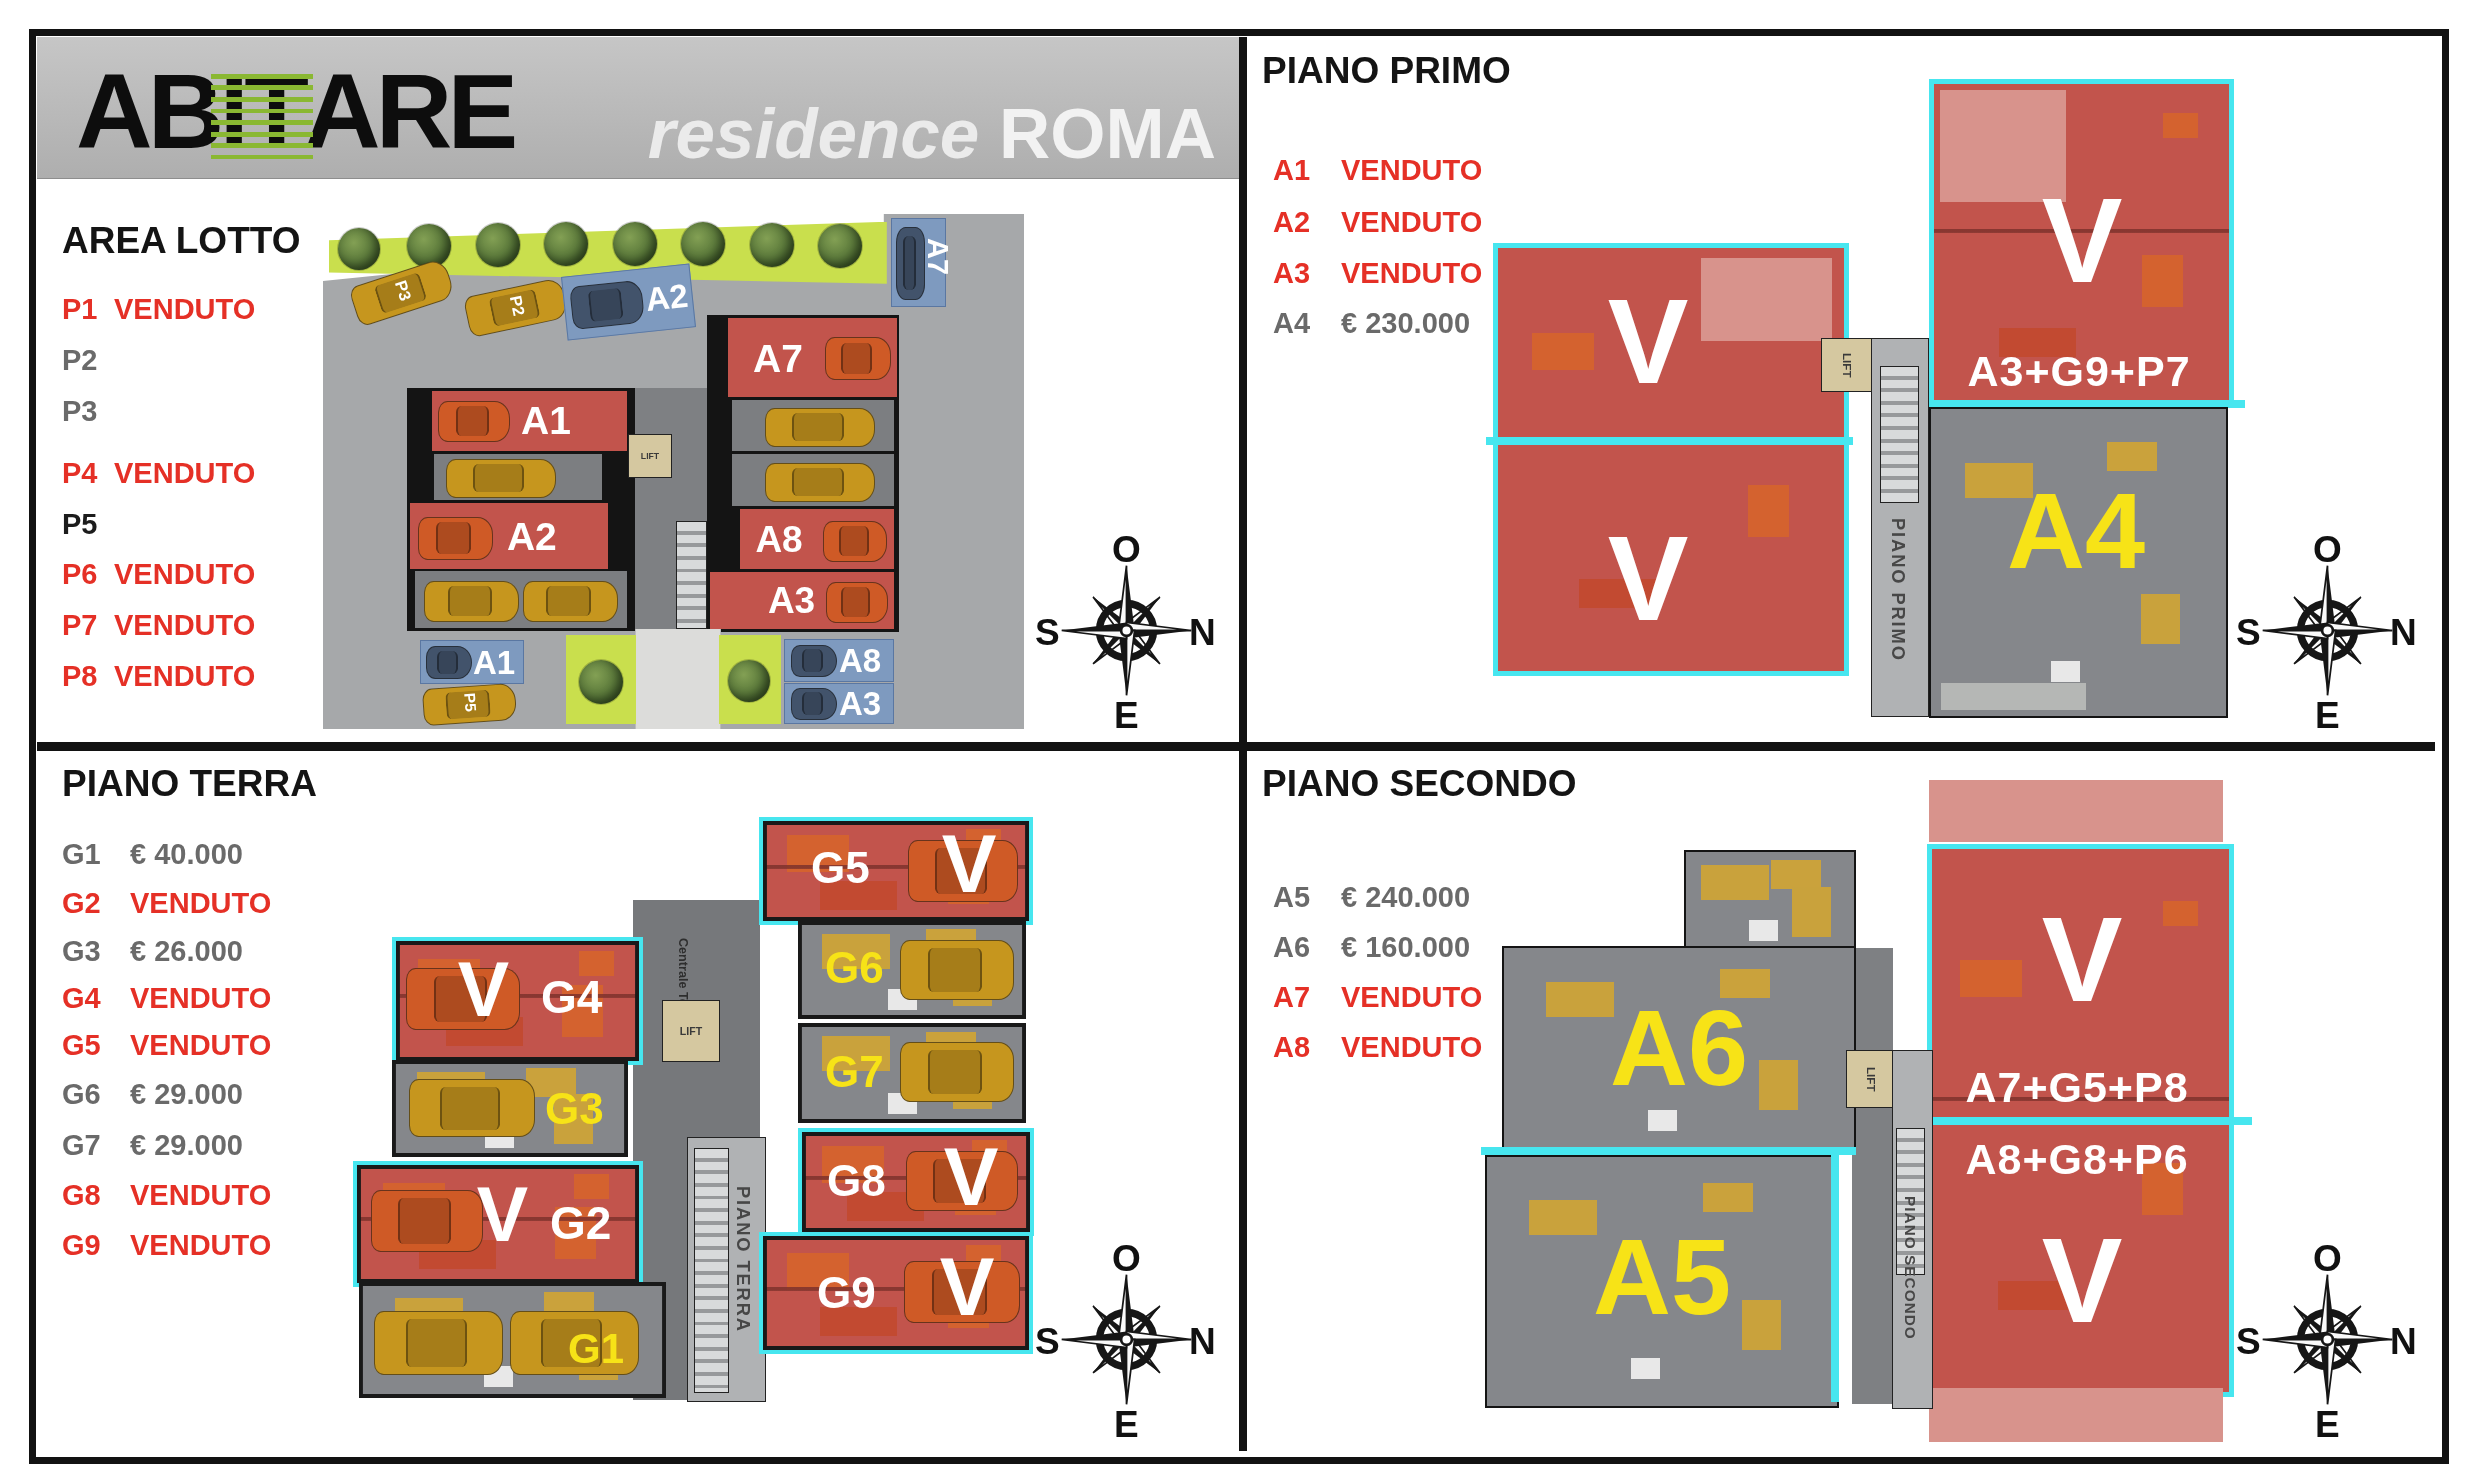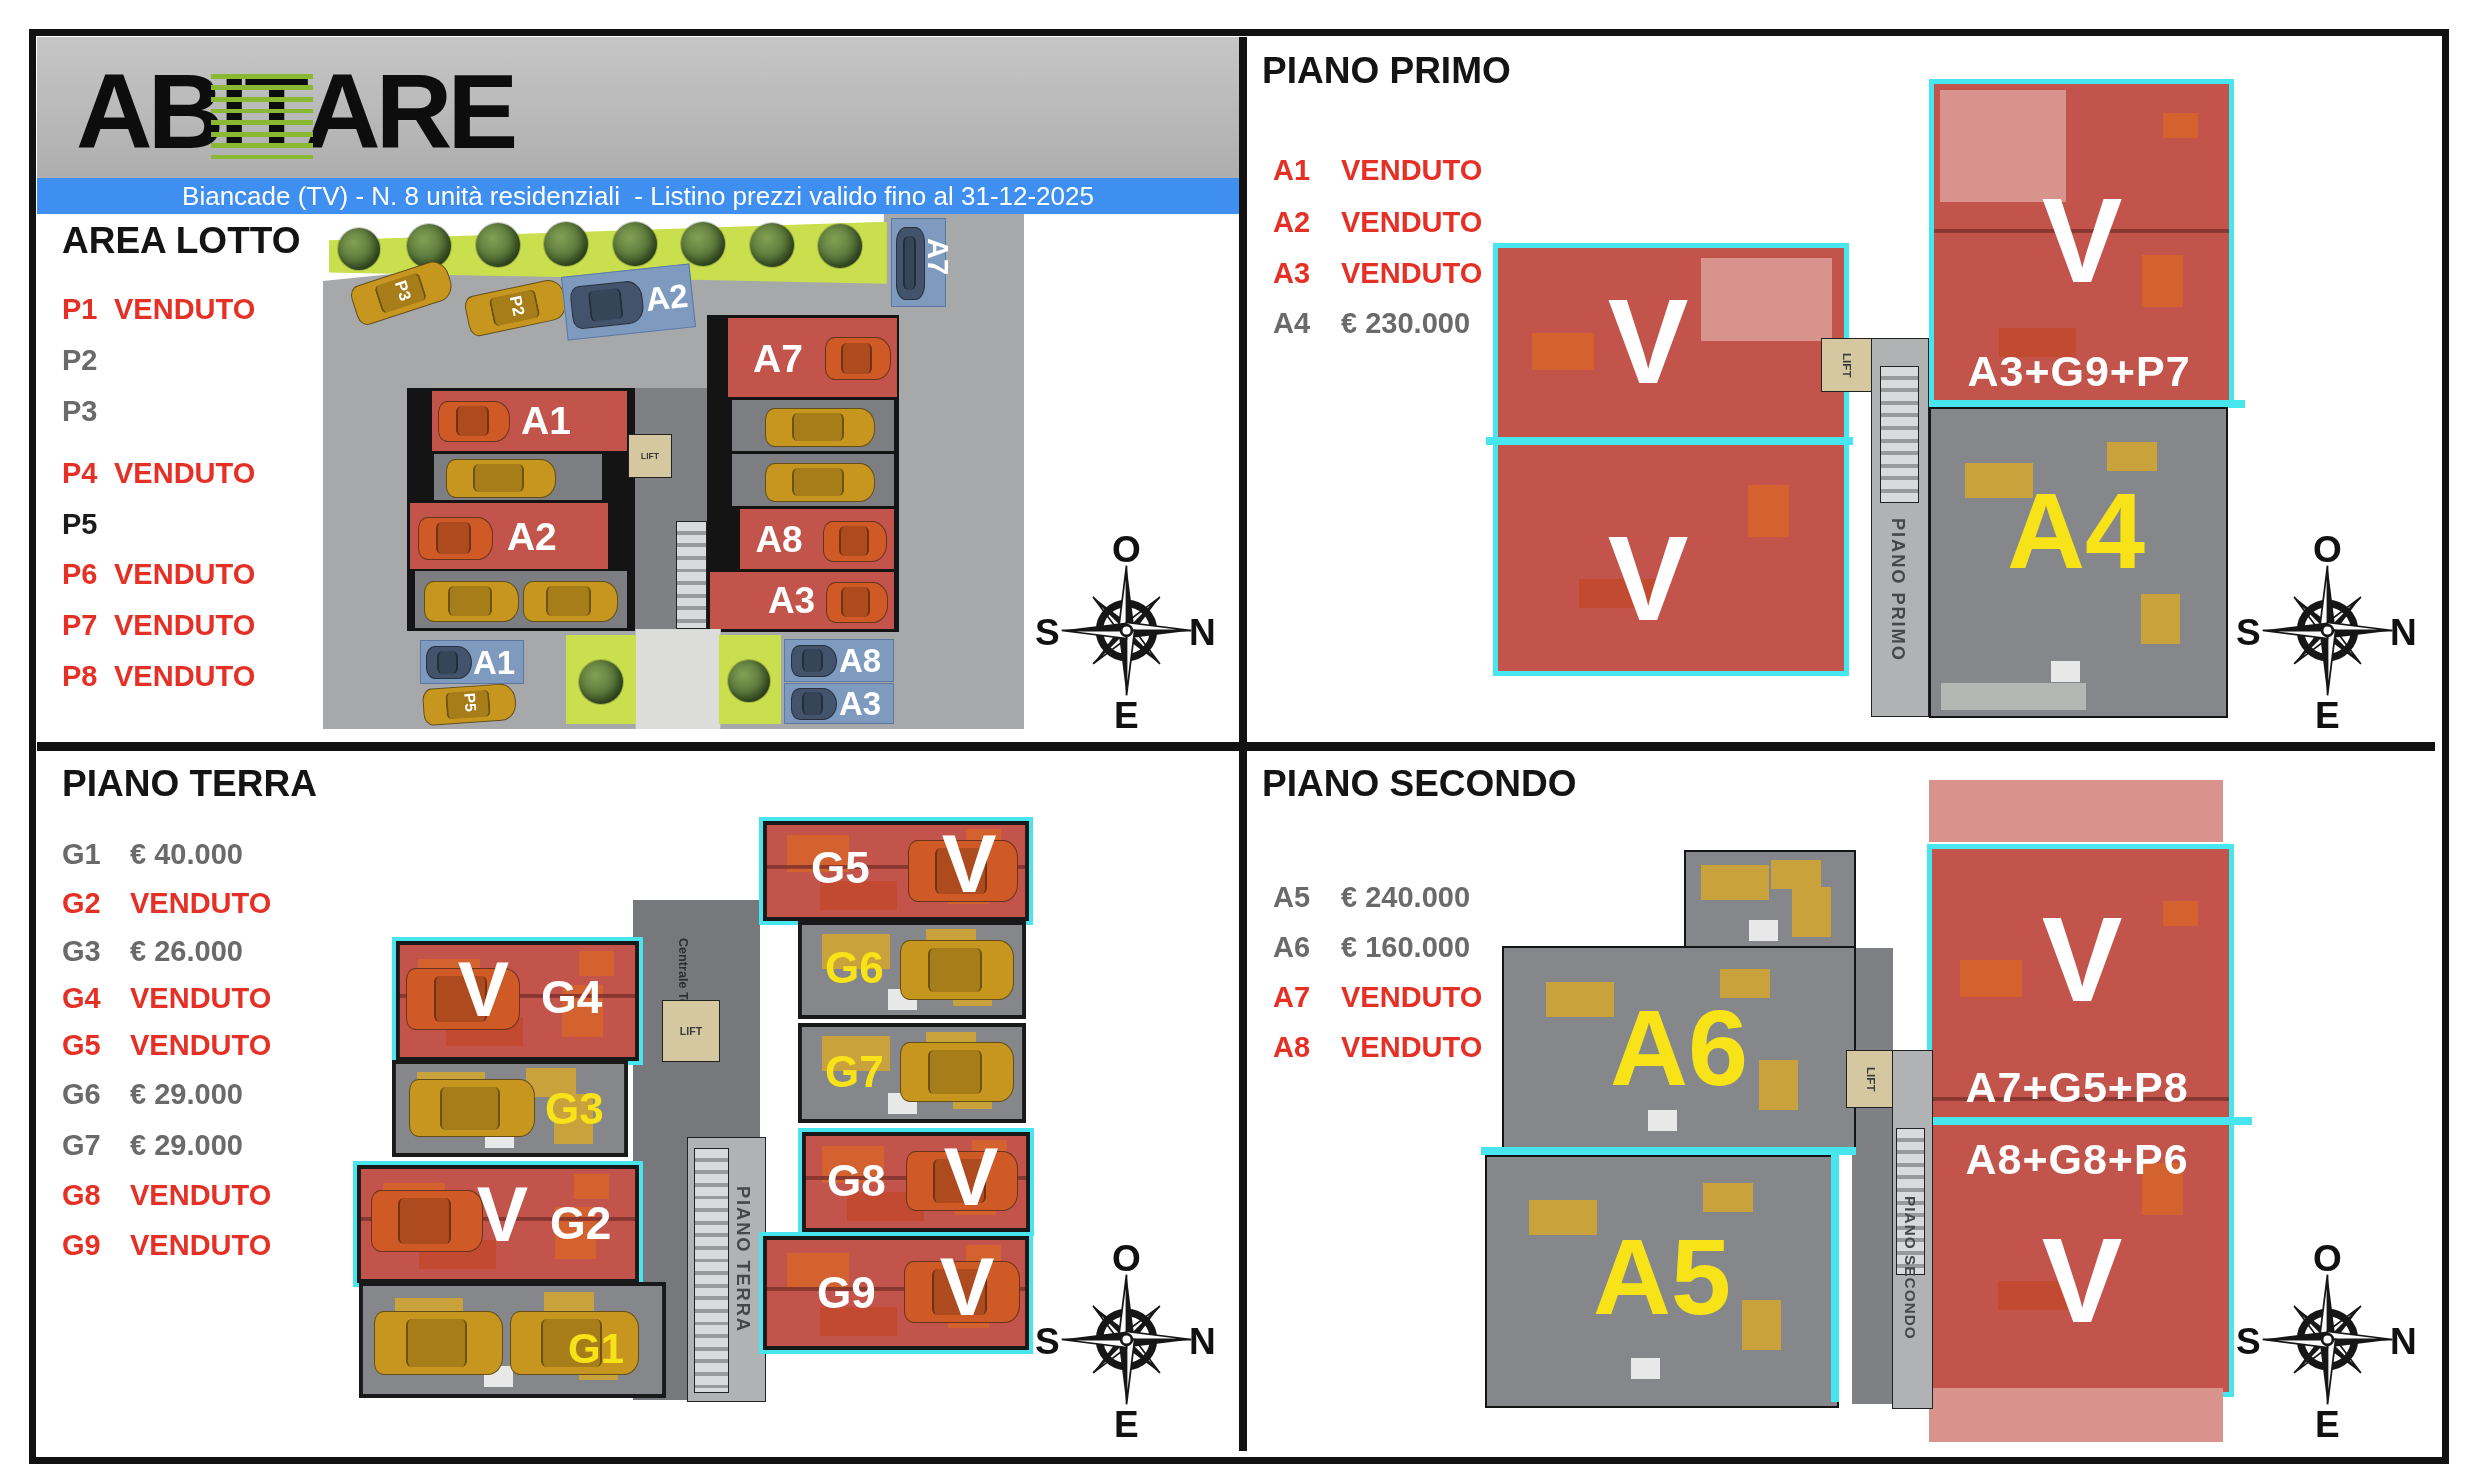--- a/index.html
+++ b/index.html
@@ -121,22 +121,22 @@
       <circle cx="50" cy="50" r="4" fill="#fff" stroke="#161616" stroke-width="2"></circle>
     </symbol>
   </svg>
 
   <div class="abs frame"></div>
   <div class="abs vdiv"></div>
   <div class="abs hdiv"></div>
 
   <div class="abs hdr">
     <div class="logo"><span>AB</span><span class="logo-it"><i>IT</i></span><span>ARE</span></div>
-  </div>
-  <div class="abs banner">Biancade (TV) - N. 8 unità residenziali  - Listino prezzi valido fino al 31-12-2025</div>
+    <div class="res"><span class="res-it">residence </span><span class="res-roma">ROMA</span></div>
+  </div>
 
   <div class="qtitle" style="left:62px;top:220px">AREA LOTTO</div>
 
   <div class="lrow p" style="left:62px;top:293px" data-status="sold"><span class="rid">P1</span><span>VENDUTO</span></div>
   <div class="lrow p" style="left:62px;top:344px" data-status="avail"><span class="rid">P2</span><span></span></div>
   <div class="lrow p" style="left:62px;top:395px" data-status="avail"><span class="rid">P3</span><span></span></div>
   <div class="lrow p" style="left:62px;top:457px" data-status="sold"><span class="rid">P4</span><span>VENDUTO</span></div>
   <div class="lrow p" style="left:62px;top:508px" data-status="dark"><span class="rid">P5</span><span></span></div>
   <div class="lrow p" style="left:62px;top:558px" data-status="sold"><span class="rid">P6</span><span>VENDUTO</span></div>
   <div class="lrow p" style="left:62px;top:609px" data-status="sold"><span class="rid">P7</span><span>VENDUTO</span></div>

